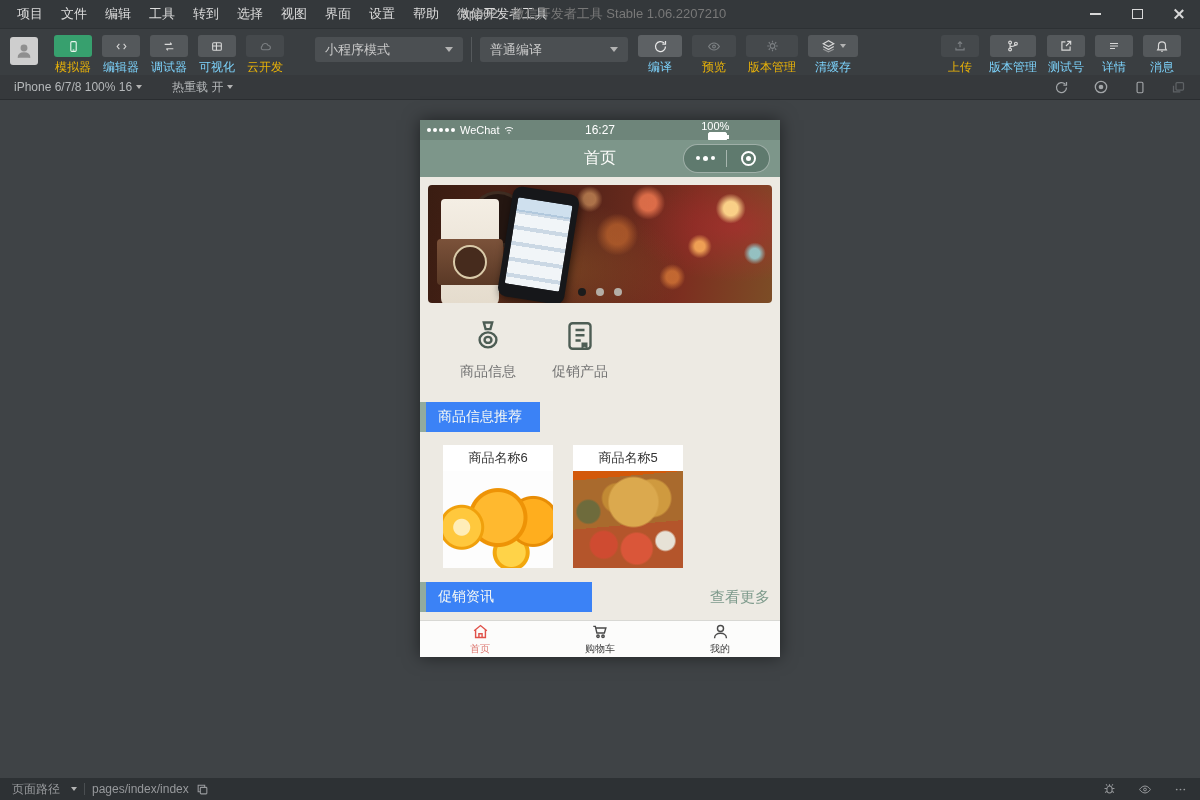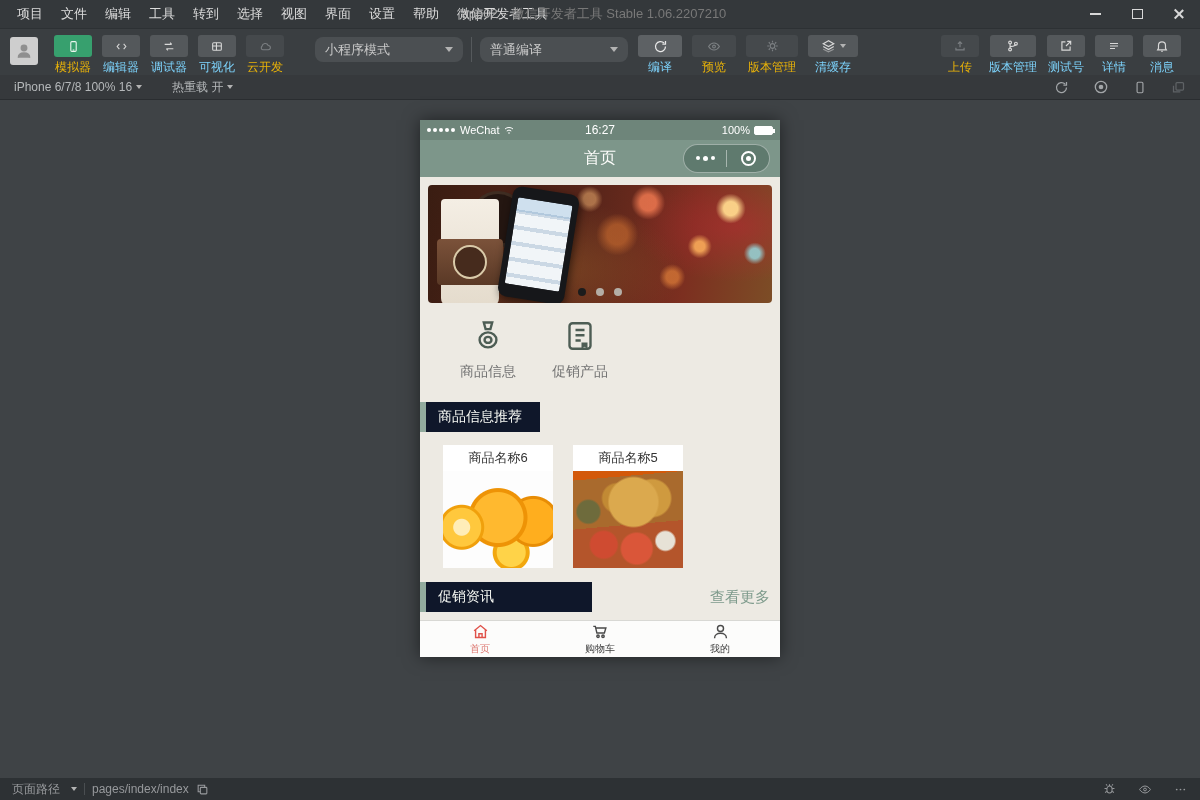--- a/index.html
+++ b/index.html
@@ -24,41 +24,41 @@
   
   #toolbar { height:47px; background:#3a3e41; display:flex; align-items:flex-start; border-top:1px solid #2d3134; }
   .avatar { width:28px; height:28px; border-radius:3px; background:#cecece; margin:8px 11px 0 10px; display:flex; align-items:center; justify-content:center; }
   .tbar-item { display:flex; flex-direction:column; align-items:center; margin:6px 5px 0 5px; cursor:default; }
   .tbar-btn { width:38px; height:22px; border-radius:3px; background:#54585b; display:flex; align-items:center; justify-content:center; }
   .tbar-btn.green { background:#37a06e; }
   .tbar-btn.lit { background:#5d6164; }
   .tbar-btn.disabled { background:#45494c; }
   .tbar-label { font-size:12px; color:#7dd3fc; margin-top:2px; white-space:nowrap; }
   .tbar-label.dim { color:#eab308; }
-  .dropdown { height:25px; width:148px; background:#4b4f52; border-radius:8px; margin-top:8px; display:flex; align-items:center; justify-content:space-between; padding:0 10px; cursor:default; }
+  .dropdown { height:25px; width:148px; background:#4b4f52; border-radius:3px; margin-top:8px; display:flex; align-items:center; justify-content:space-between; padding:0 10px; cursor:default; }
   .dropdown span { font-size:13px; color:#c9c9c9; }
   .caret { width:0; height:0; border-left:4px solid transparent; border-right:4px solid transparent; border-top:5px solid #b3b3b3; }
   .caret.sm { border-left-width:3px; border-right-width:3px; border-top-width:4px; margin-left:4px; }
   .vsep-tool { width:1px; height:25px; background:#55595c; margin:8px 8px 0 8px; }
   .right-tools { margin-left:auto; display:flex; padding-right:14px; }
 
   
   #devicebar { height:25px; background:#36393c; border-bottom:1px solid #2a2d30; display:flex; align-items:center; padding:0 14px; }
   .device-sel { display:flex; align-items:center; font-size:12px; color:#b5b8ba; cursor:default; }
   .device-sel + .device-sel { margin-left:30px; }
   .device-icons { margin-left:auto; display:flex; align-items:center; gap:24px; }
 
   
   #canvas { height:678px; background:#3f4346; position:relative; }
   #phone { position:absolute; left:420px; top:20px; width:360px; height:537px; background:#edeae3; box-shadow:0 0 16px rgba(0,0,0,.5); }
 
   .p-status { height:20px; background:#6e857a; display:flex; align-items:center; padding:0 7px; color:#fff; }
   .p-status .seg { flex:1; display:flex; align-items:center; }
   .p-status .seg.mid { justify-content:center; font-size:12px; }
-  .p-status .seg.right { justify-content:flex-end; font-size:11px; }
+  .p-status .seg.right { justify-content:flex-end; font-size:11px;flex-direction:column; }
   .sig-dot { width:4px; height:4px; border-radius:50%; background:#fff; margin-right:2px; }
   .carrier { font-size:11px; margin:0 3px 0 3px; }
   .battery { width:19px; height:9px; border:1px solid #fff; border-radius:2px; margin-left:4px; position:relative; background:#fff; }
   .battery::after { content:""; position:absolute; right:-3px; top:2px; width:2px; height:4px; background:#fff; }
 
   .p-nav { height:37px; background:#7d968a; position:relative; display:flex; align-items:center; justify-content:center; }
   .p-nav-title { color:#fdfdfb; font-size:16px; }
   .capsule { position:absolute; right:10px; top:4px; width:87px; height:29px; background:#5f7a6e; border:1px solid rgba(255,255,255,.4); border-radius:15px; display:flex; align-items:center; }
   .cap-left { flex:1; display:flex; justify-content:center; gap:3px; }
   .cap-dot { width:4px; height:4px; border-radius:50%; background:#fff; }
@@ -96,21 +96,21 @@
   .dots { position:absolute; left:50%; bottom:7px; transform:translateX(-50%); display:flex; gap:10px; }
   .dot { width:8px; height:8px; border-radius:50%; background:#b4aea6; }
   .dot.active { background:#1c1c1c; }
 
   
   .quick-row { display:flex; padding:15px 0 0 22px; }
   .quick-item { width:92px; display:flex; flex-direction:column; align-items:center; cursor:default; }
   .quick-label { font-size:14px; color:#737373; margin-top:9px; }
 
   
-  .section-bar { height:30px; background:#0f172a; border-left:6px solid #92ab9e; display:flex; align-items:center; padding-left:12px; color:#f7f9f4; font-size:14px; }
+  .section-bar { height:30px; background:#3b82f6; border-left:6px solid #92ab9e; display:flex; align-items:center; padding-left:12px; color:#f7f9f4; font-size:14px; }
   .section-bar.recommend { width:120px; margin-top:21px; }
   .section-row { display:flex; align-items:center; justify-content:space-between; margin-top:14px; }
   .section-bar.promo { width:172px; }
   .view-more { color:#7e9b8c; font-size:15px; padding-right:10px; cursor:default; }
 
   
   .products { display:flex; margin:13px 0 0 23px;gap:20px; }
   .product-card { width:110px; background:#fff; cursor:default; }
   .product-title { height:26px; display:flex; align-items:center; justify-content:center; font-size:13px; color:#333; }
   .product-img { height:97px; position:relative; overflow:hidden; }

